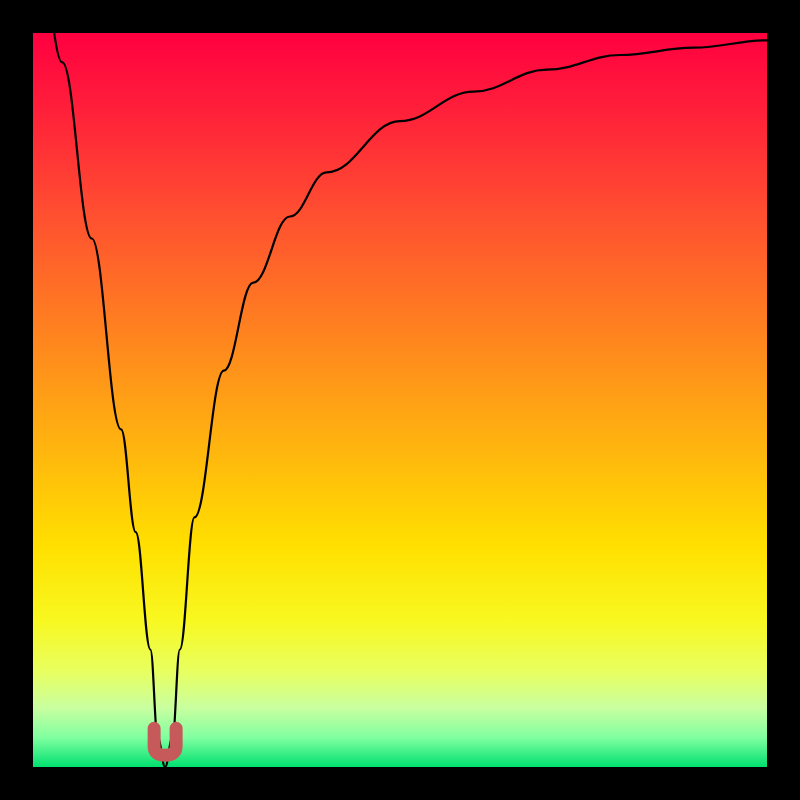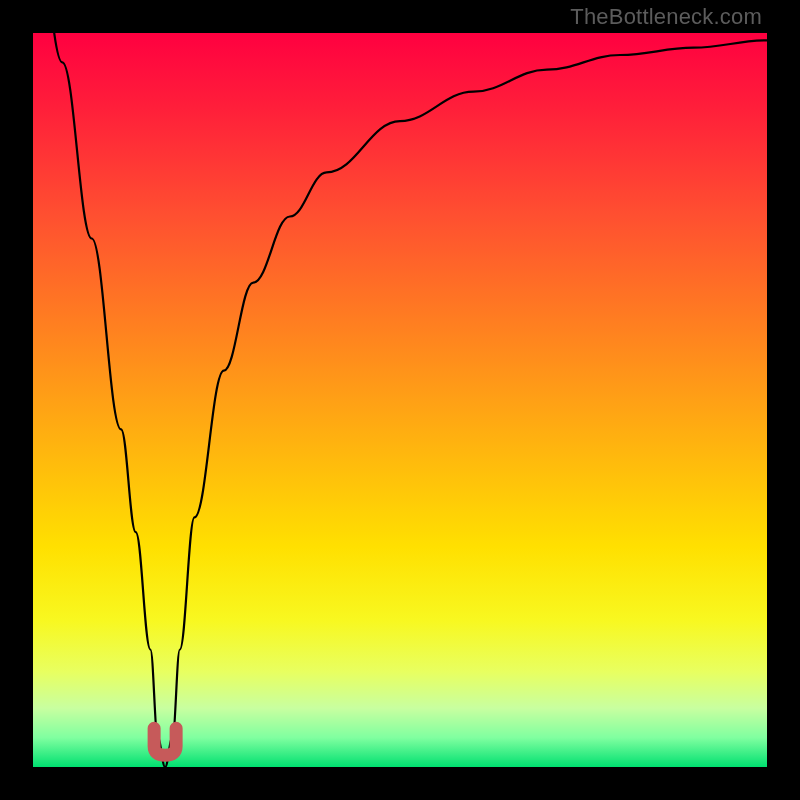--- a/index.html
+++ b/index.html
@@ -62,14 +62,13 @@
       </defs>
 
       <rect x="0" y="0" width="734" height="734" fill="url(#bg-grad)"></rect>
 
       <path id="curve-path" fill="none" stroke-width="2.2" d="M 0 -146.79999999999995 C 11.744 -146.79999999999995 17.616 29.360000000000014 29.36 29.360000000000014 C 41.104 29.360000000000014 46.976 205.51999999999998 58.72 205.51999999999998 C 70.464 205.51999999999998 76.336 396.36 88.08 396.36 C 93.952 396.36 96.888 499.12 102.76 499.12 C 108.632 499.12 111.568 616.56 117.44 616.56 C 120.376 616.56 121.84400000000001 704.64 124.78000000000002 704.64 C 127.71600000000001 704.64 129.184 734 132.12 734 C 135.056 734 136.524 704.64 139.46 704.64 C 142.39600000000002 704.64 143.864 616.56 146.8 616.56 C 152.672 616.56 155.608 484.43999999999994 161.48 484.43999999999994 C 173.224 484.43999999999994 179.096 337.64 190.84 337.64 C 202.584 337.64 208.456 249.56 220.2 249.56 C 234.88 249.56 242.21999999999997 183.5 256.9 183.5 C 271.58 183.5 278.92 139.45999999999992 293.6 139.45999999999992 C 322.96000000000004 139.45999999999992 337.64 88.08000000000004 367 88.08000000000004 C 396.36 88.08000000000004 411.03999999999996 58.72000000000003 440.4 58.72000000000003 C 469.76 58.72000000000003 484.43999999999994 36.700000000000045 513.8 36.700000000000045 C 543.16 36.700000000000045 557.84 22.019999999999982 587.2 22.019999999999982 C 616.5600000000001 22.019999999999982 631.24 14.680000000000064 660.6 14.680000000000064 C 689.96 14.680000000000064 704.64 7.340000000000032 734 7.340000000000032" stroke="#000000"></path>
 
       <path id="marker-path" fill="none" stroke-width="13" stroke-linecap="round" stroke-linejoin="round" d="M 121.12 695.32 L 121.12 713.32 Q 121.12 722.32 132.12 722.32 Q 143.12 722.32 143.12 713.32 L 143.12 695.32" stroke="#c65a5a"></path>
     </svg>
   </div>
 
-  <div class="watermark">TheBottleneck.com</div>
 </div>
 
 </body></html>

